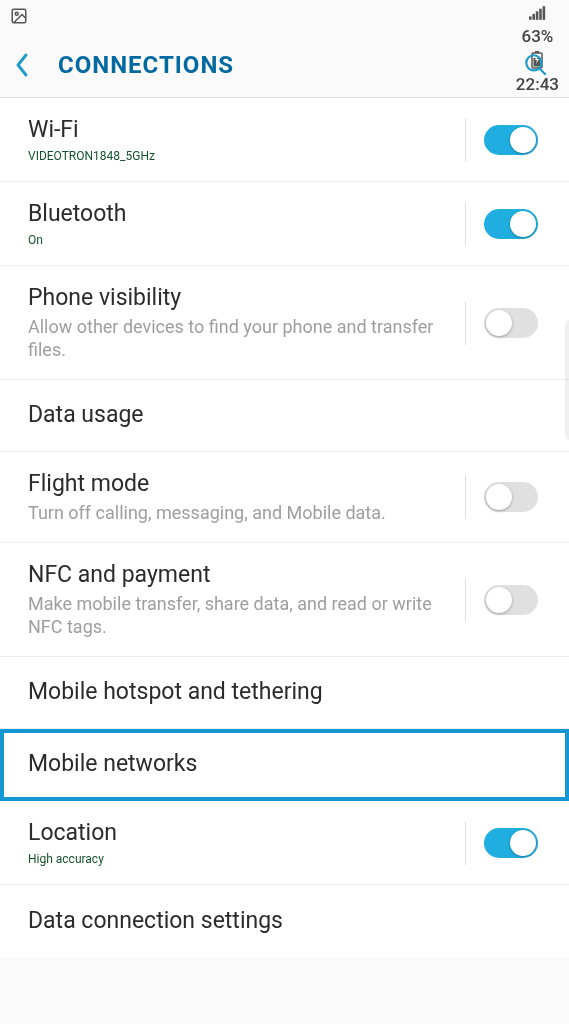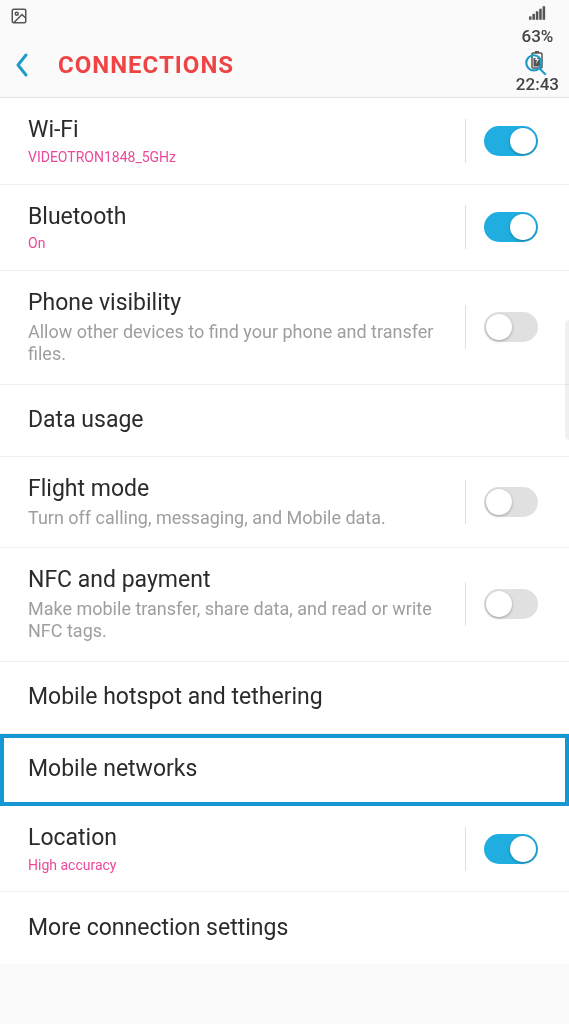--- a/index.html
+++ b/index.html
@@ -30,37 +30,37 @@
     align-items: center;
     padding: 0 20px 0 14px;
     border-bottom: 1px solid #e0e0e0;
   }
   .back-arrow { width: 28px; color:#1e9cc7; }
   .app-title {
     flex: 1;
     font-size: 24px;
     font-weight: 700;
     letter-spacing: 1px;
-    color: #ef4444;
+    color: #0369a1;
     margin-left: 16px;
   }
   .search-btn { color:#1e9cc7; }
   .list { }
   .row {
     background:#fff;
     border-bottom: 1px solid #eee;
     display:flex;
     align-items:center;
     padding: 18px 31px 18px 28px;
     min-height: 72px;
     position: relative;
   }
   .row-text { flex:1; padding-right: 8px; }
   .row-title { font-size: 23px; color:#2b2b2b; font-weight: 400; line-height:1.25; }
-  .row-sub { font-size: 14px; color:#ec4899; margin-top: 4px; line-height:1.2;}
+  .row-sub { font-size: 12px; color:#14532d; margin-top: 4px; line-height:1.2;}
   .row-desc { font-size: 18px; color:#9e9e9e; margin-top: 3px; line-height:1.25;}
   .divider {
     width: 1px;
     background: #e0e0e0;
     align-self: stretch;
     margin: 0 18px 0 6px;
     height: 44px;
     align-self:center;
   }
   .toggle {
@@ -244,19 +244,19 @@
       <div class="row-sub">High accuracy</div>
     </div>
     <div class="divider"></div>
     <div class="toggle on">
         <div class="knob"></div>
       </div>
   </div>
 
   <div class="row" style="border-bottom:none">
     <div class="row-text">
-      <div class="row-title">More connection settings</div>
+      <div class="row-title">Data connection settings</div>
     </div>
   </div>
 
 </div>
 
 <div class="scroll-indicator"></div>
 
 </body></html>

